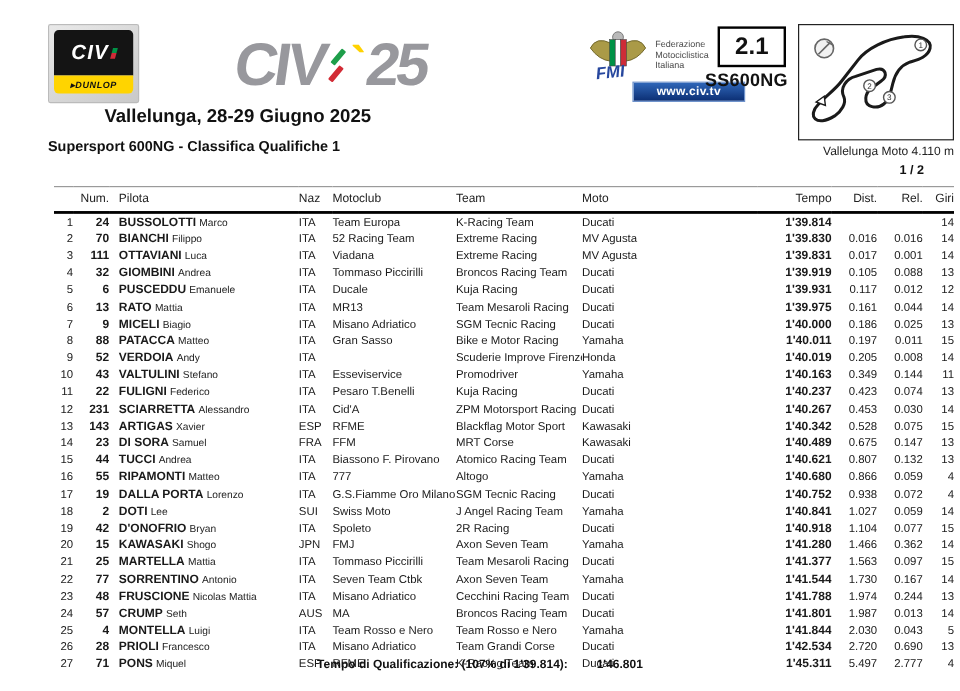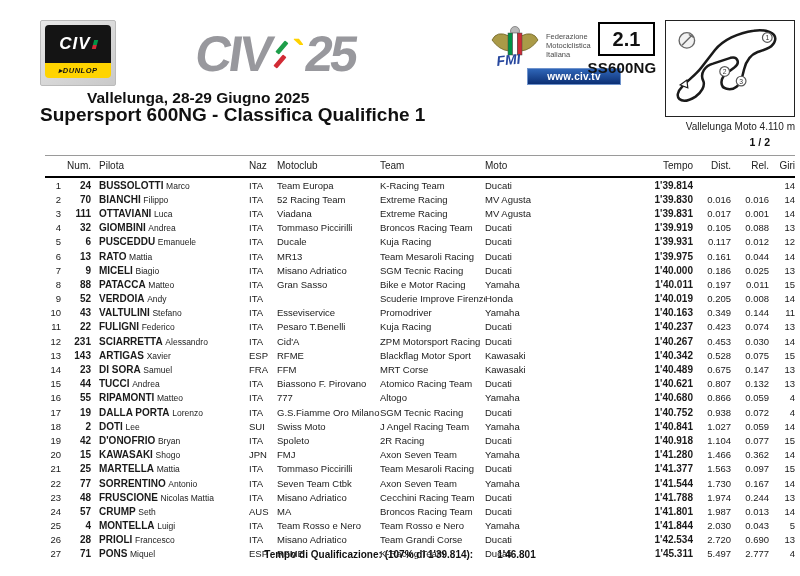--- a/index.html
+++ b/index.html
@@ -59,21 +59,21 @@
     font-size:15px; font-weight:bold; letter-spacing:.2px; }
 
   .track-box {
     position:absolute; left:665px; top:20px; width:130px; height:97px;
     border:1.5px solid #222; background:#fff;
   }
   .track-caption { position:absolute; right:5px; top:121px; font-size:10px; color:#222; }
   .page-num { position:absolute; right:30px; top:136px; font-size:10.5px; font-weight:bold; }
 
   .title { position:absolute; left:40px; top:89px; font-size:15.5px; font-weight:bold;margin-left:47px; }
-  .subtitle { position:absolute; left:40px; top:104px; font-size:19px; font-weight:bold; }
+  .subtitle { position:absolute; left:40px; top:115px; font-size:12px; font-weight:bold; }
 
   
   .results { position:absolute; left:45px; top:155px; width:750px; }
   table { border-collapse:collapse; width:750px; table-layout:fixed; }
   thead tr { border-top:1px solid #9a9a9a; border-bottom:2.5px solid #000; }
   th { font-weight:normal; font-size:10px; color:#222; padding:4px 0 5px 0; text-align:left; }
   td { font-size:9.5px; color:#1a1a1a; padding:1.6px 0; white-space:nowrap; overflow:hidden; }
   .c-pos   { width:16px; text-align:right; }
   .c-num   { width:30px; text-align:right; font-weight:bold; font-size:10px; }
   .c-name  { width:158px; padding-left:8px; }

